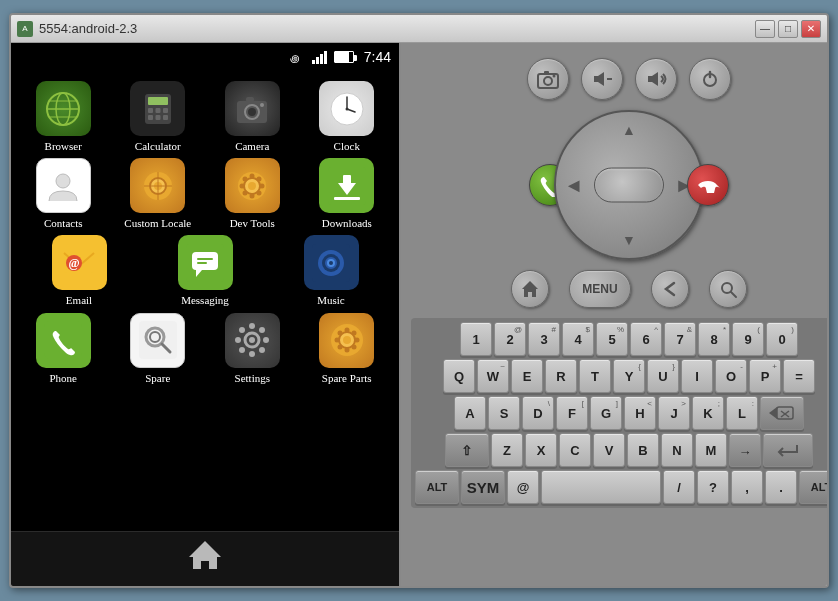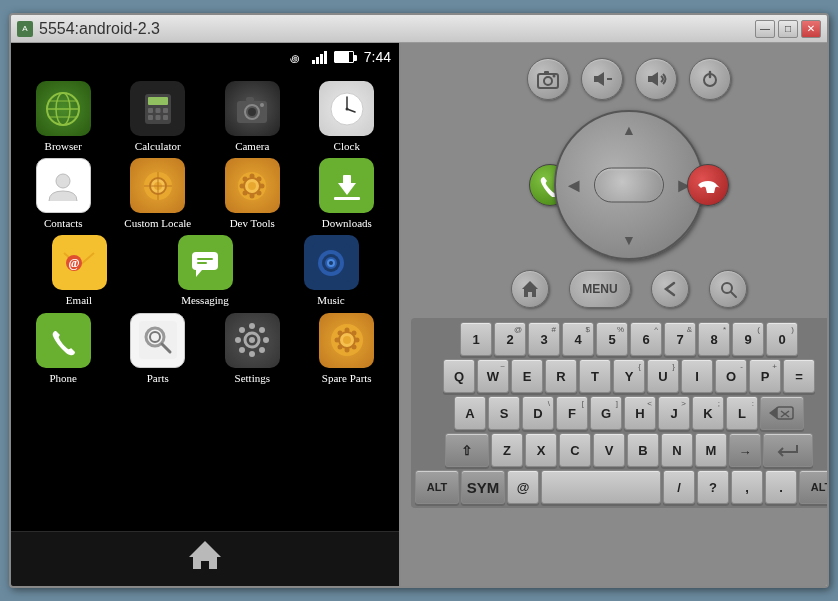--- a/index.html
+++ b/index.html
@@ -44,21 +44,21 @@
       background: #4a7a4a;
       border-radius: 2px;
       display: flex;
       align-items: center;
       justify-content: center;
       font-size: 8px;
       color: white;
     }
     .titlebar-title {
       flex: 1;
-      font-size: 16px;
+      font-size: 13px;
       color: #333;
     }
     .titlebar-buttons {
       display: flex;
       gap: 3px;
     }
     .titlebar-btn {
       width: 20px;
       height: 18px;
       border: 1px solid #888;
@@ -613,21 +613,21 @@
           </div>
           <div class="app-item">
             <div class="app-icon icon-search">
               <svg viewBox="0 0 38 38">
                   <rect width="38" height="38" rx="4" fill="#f0f0f0"></rect>
                   <circle cx="16" cy="16" r="9" fill="none" stroke="#999" stroke-width="3"></circle>
                   <circle cx="16" cy="16" r="5" fill="none" stroke="#777" stroke-width="2"></circle>
                   <line x1="23" y1="23" x2="31" y2="31" stroke="#777" stroke-width="3" stroke-linecap="round"></line>
                 </svg>
             </div>
-            <span class="app-label">Parts</span>
+            <span class="app-label">Spare</span>
           </div>
           <div class="app-item">
             <div class="app-icon icon-settings">
               <svg viewBox="0 0 38 38">
                   <circle cx="19" cy="19" r="16" fill="#444"></circle>
                   <circle cx="19" cy="19" r="7" fill="none" stroke="#aaa" stroke-width="3"></circle>
                   <circle cx="19" cy="19" r="3" fill="#aaa"></circle>
                   <circle cx="19" cy="5" r="3" fill="#aaa"></circle>
                   <circle cx="19" cy="33" r="3" fill="#aaa"></circle>
                   <circle cx="5" cy="19" r="3" fill="#aaa"></circle>

